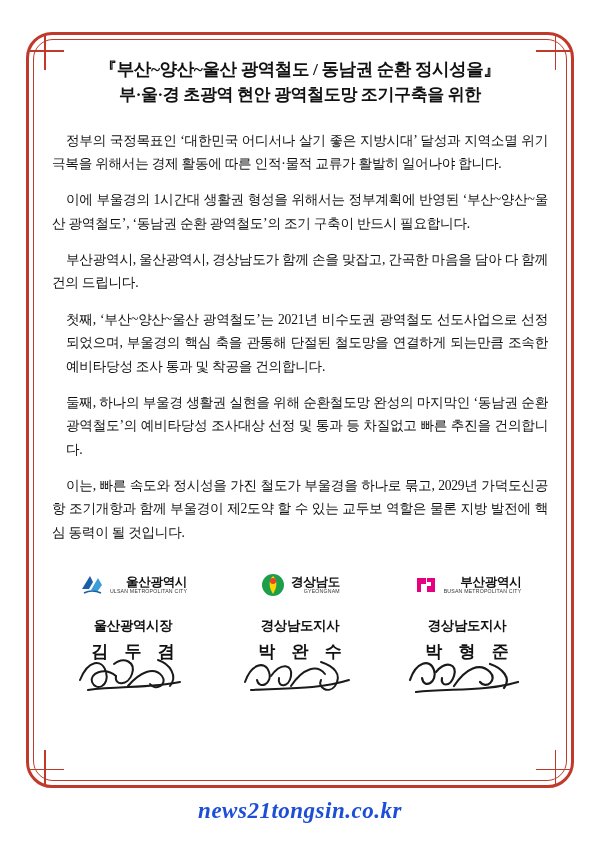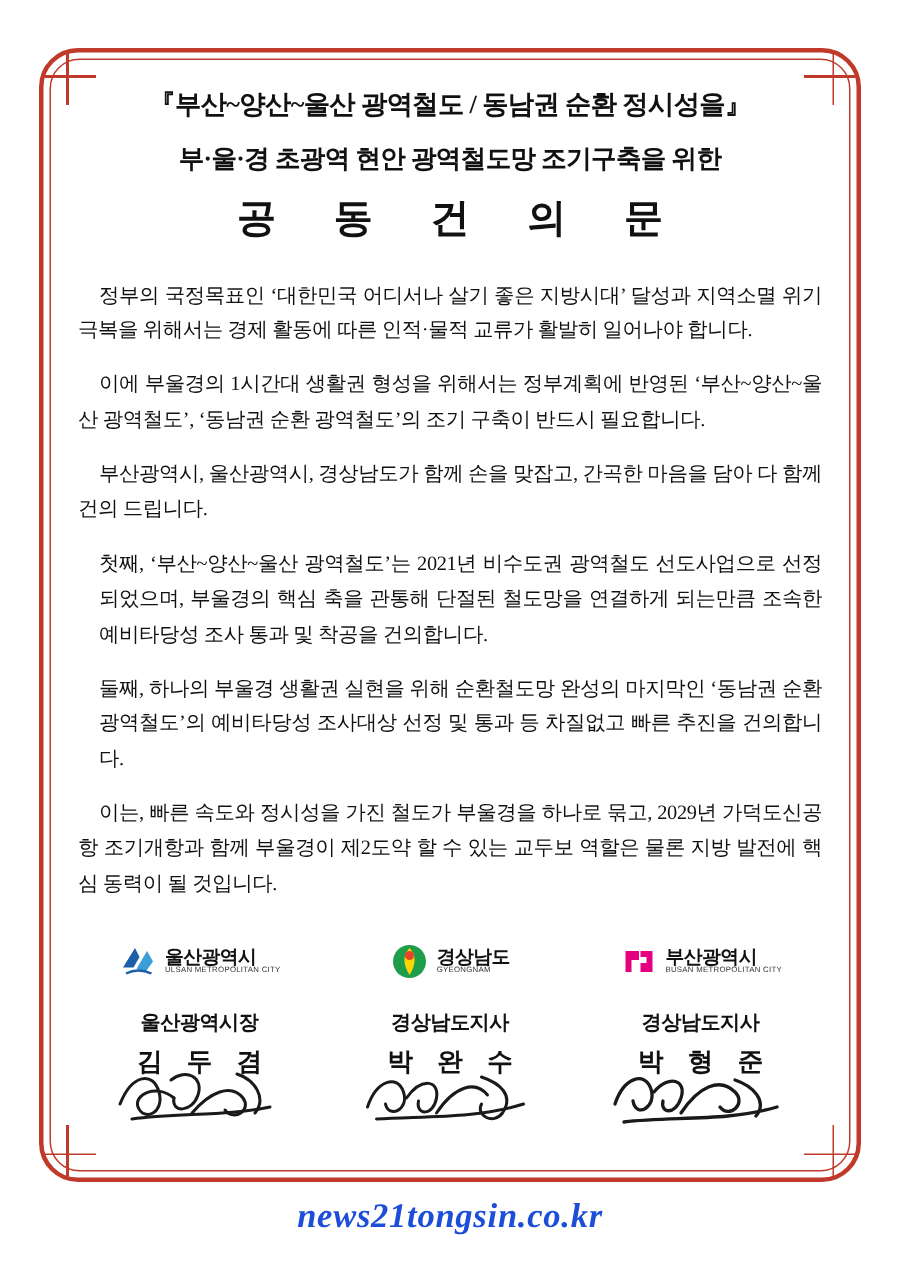--- a/index.html
+++ b/index.html
@@ -80,21 +80,21 @@
     text-align: center;
     line-height: 1.35;
     margin: 4px 0 0 0;
   }
   .title-line2 {
     font-size: 17px;
     font-weight: bold;
     letter-spacing: -0.4px;
     text-align: center;
     line-height: 1.35;
-    margin: 13px 0 0 0;
+    margin: 2px 0 0 0;
   }
   .title-big {
     font-size: 26px;
     font-weight: bold;
     text-align: center;
     letter-spacing: 16px;
     text-indent: 16px;
     margin: 10px 0 0 0;
   }
 
@@ -140,21 +140,21 @@
     align-items: center;
     justify-content: center;
     gap: 5px;
   }
   .emblem-mark {
     width: 26px;
     height: 26px;
     flex: 0 0 auto;
   }
   .emblem-text {
-    text-align: left;
+    text-align: right;
     line-height: 1.05;
   }
   .emblem-ko {
     font-size: 12.5px;
     font-weight: bold;
     letter-spacing: -0.3px;
     display: block;
   }
   .emblem-en {
     font-size: 5.2px;
@@ -210,21 +210,20 @@
   <span class="corner tl"></span>
   <span class="corner tr"></span>
   <span class="corner bl"></span>
   <span class="corner br"></span>
 </div>
 
 <div class="doc-content">
 
   <div class="title-line1">『부산~양산~울산 광역철도 / 동남권 순환 정시성을』</div>
   <div class="title-line2">부·울·경 초광역 현안 광역철도망 조기구축을 위한</div>
-  <div class="title-big">공 동 건 의 문</div>
 
   <div class="body-block">
     <p class="para">정부의 국정목표인 ‘대한민국 어디서나 살기 좋은 지방시대’ 달성과 지역소멸 위기 극복을 위해서는 경제 활동에 따른 인적·물적 교류가 활발히 일어나야 합니다.</p>
     <p class="para">이에 부울경의 1시간대 생활권 형성을 위해서는 정부계획에 반영된 ‘부산~양산~울산 광역철도’, ‘동남권 순환 광역철도’의 조기 구축이 반드시 필요합니다.</p>
     <p class="para">부산광역시, 울산광역시, 경상남도가 함께 손을 맞잡고, 간곡한 마음을 담아 다 함께 건의 드립니다.</p>
     <p class="para hang">첫째, ‘부산~양산~울산 광역철도’는 2021년 비수도권 광역철도 선도사업으로 선정되었으며, 부울경의 핵심 축을 관통해 단절된 철도망을 연결하게 되는만큼 조속한 예비타당성 조사 통과 및 착공을 건의합니다.</p>
     <p class="para hang">둘째, 하나의 부울경 생활권 실현을 위해 순환철도망 완성의 마지막인 ‘동남권 순환 광역철도’의 예비타당성 조사대상 선정 및 통과 등 차질없고 빠른 추진을 건의합니다.</p>
     <p class="para">이는, 빠른 속도와 정시성을 가진 철도가 부울경을 하나로 묶고, 2029년 가덕도신공항 조기개항과 함께 부울경이 제2도약 할 수 있는 교두보 역할은 물론 지방 발전에 핵심 동력이 될 것입니다.</p>
   </div>
 

